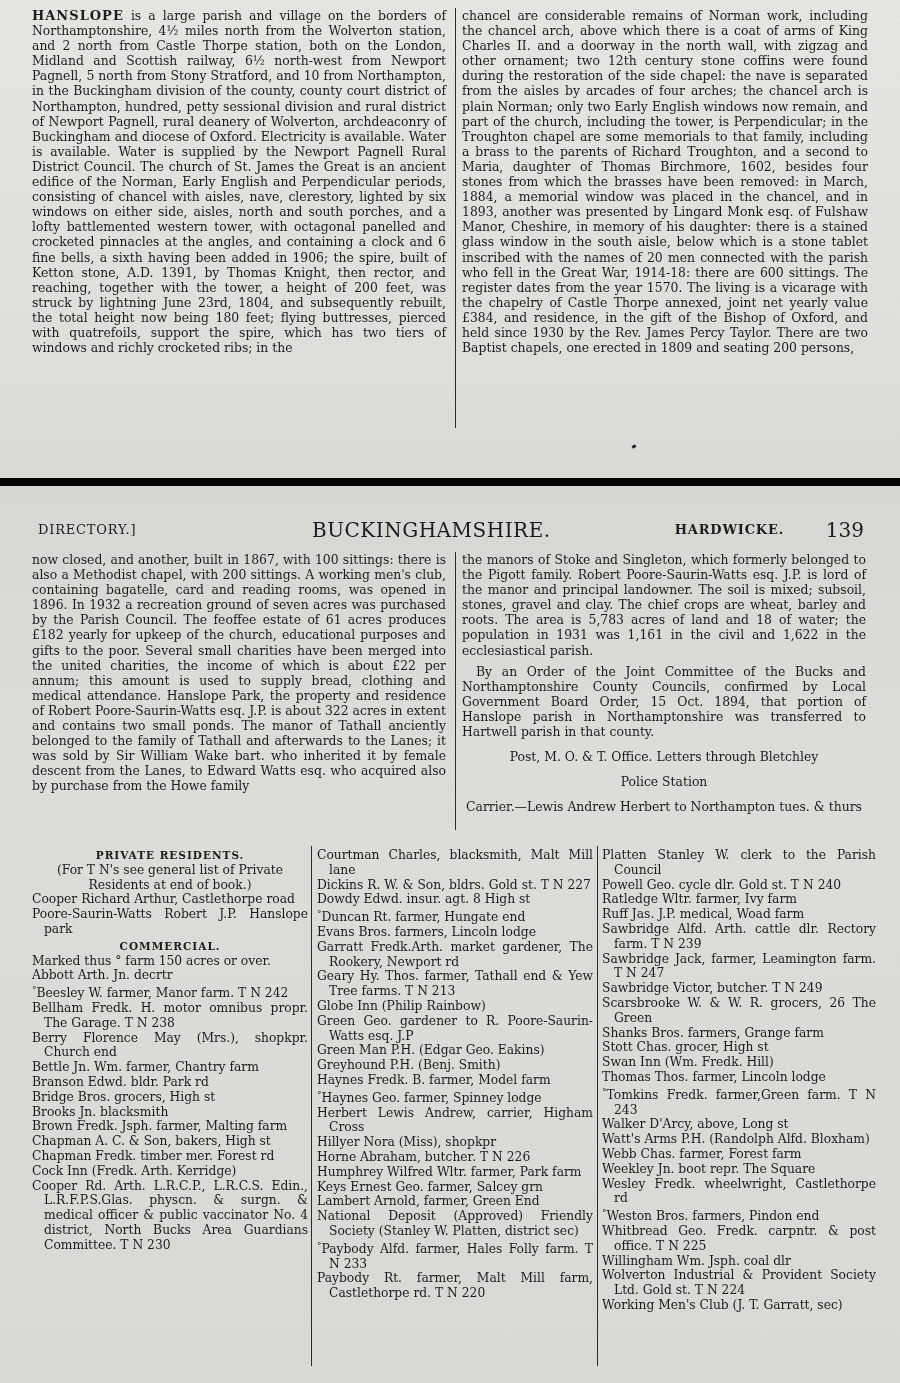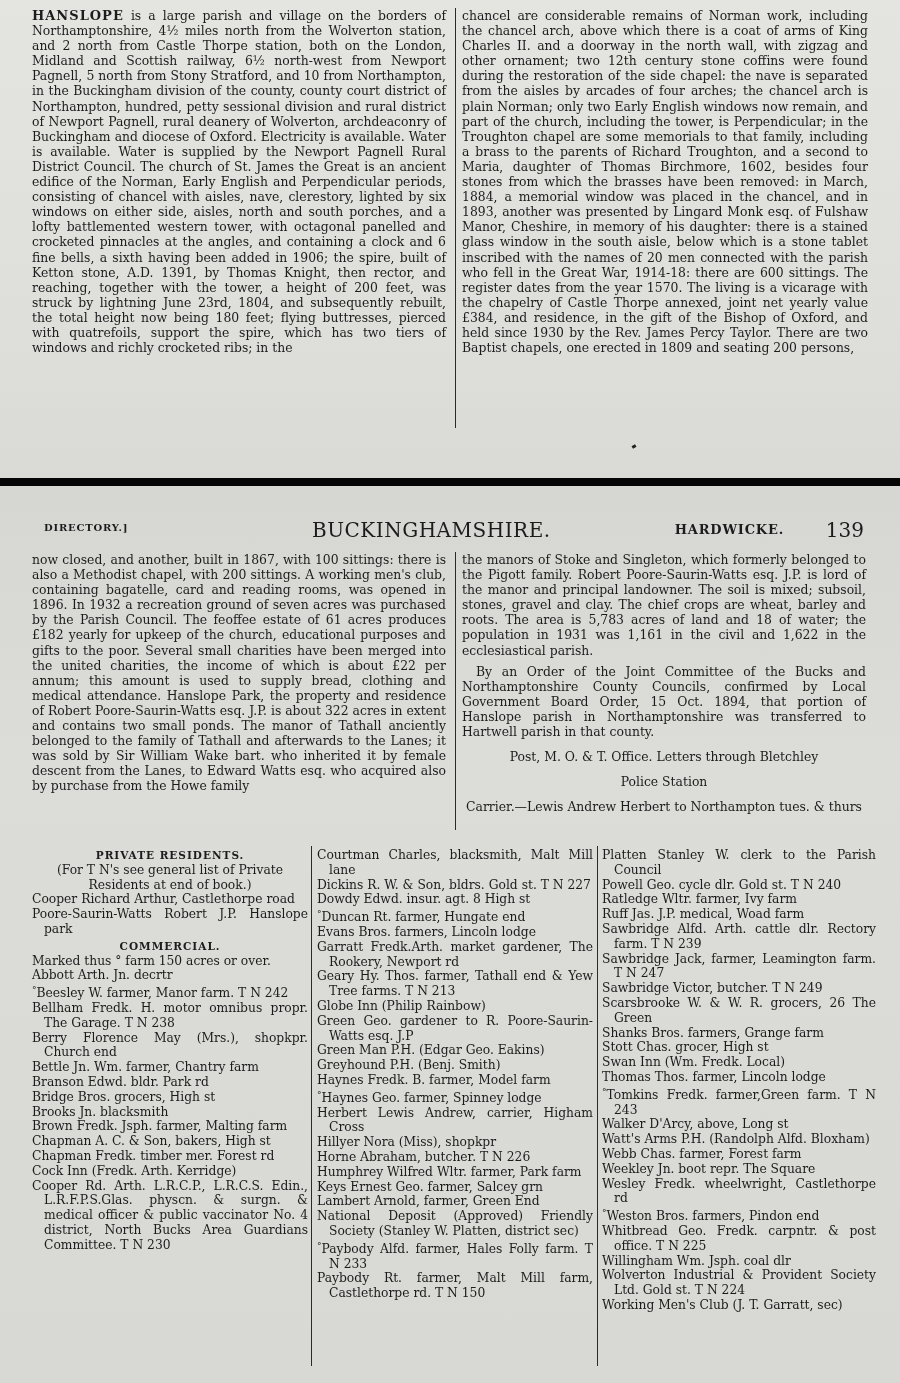--- a/index.html
+++ b/index.html
@@ -24,21 +24,21 @@
     font-size:12.4px; line-height:15.1px;
     text-align:justify;
   }
   .col p { margin:0; }
   .tl { left:32px; top:8px; width:414px; }
   .tr { left:462px; top:8px; width:406px; }
   .vrule { position:absolute; width:1px; background:#2a2a2a; }
   .lead { font-weight:bold; letter-spacing:1px; font-size:13px; }
 
   .running-head { position:absolute; top:522px; left:32px; width:838px; height:22px; }
-  .rh-left { position:absolute; left:12px; top:0; font-size:10px; font-weight:bold; letter-spacing:.8px; font-variant:small-caps; }
+  .rh-left { position:absolute; left:6px; top:0; font-size:13px; font-weight:normal; letter-spacing:.8px; font-variant:small-caps; }
   .rh-center { position:absolute; left:280px; top:-4px; font-size:20px; letter-spacing:.5px; }
   .rh-right { position:absolute; right:86px; top:0; font-size:13px; font-weight:bold; letter-spacing:.8px; }
   .rh-page { position:absolute; right:6px; top:-4px; font-size:20px; }
 
   .bl { left:32px; top:552px; width:414px; }
   .br { left:462px; top:552px; width:404px; }
   .br p.indent { text-indent:14px; margin-top:6px; }
   .br p.gap { margin-top:10px; text-align:center; }
 
   .list { position:absolute; font-size:12.3px; line-height:14.8px; }
@@ -130,37 +130,37 @@
       <div class="entry"><span>Haynes Fredk. B. farmer, Model farm</span></div>
       <div class="entry"><span class="mark">°</span><span>Haynes Geo. farmer, Spinney lodge</span></div>
       <div class="entry"><span>Herbert Lewis Andrew, carrier, Higham Cross</span></div>
       <div class="entry"><span>Hillyer Nora (Miss), shopkpr</span></div>
       <div class="entry"><span>Horne Abraham, butcher. T N 226</span></div>
       <div class="entry"><span>Humphrey Wilfred Wltr. farmer, Park farm</span></div>
       <div class="entry"><span>Keys Ernest Geo. farmer, Salcey grn</span></div>
       <div class="entry"><span>Lambert Arnold, farmer, Green End</span></div>
       <div class="entry"><span>National Deposit (Approved) Friendly Society (Stanley W. Platten, district sec)</span></div>
       <div class="entry"><span class="mark">°</span><span>Paybody Alfd. farmer, Hales Folly farm. T N 233</span></div>
-      <div class="entry"><span>Paybody Rt. farmer, Malt Mill farm, Castlethorpe rd. T N 150</span></div>
+      <div class="entry"><span>Paybody Rt. farmer, Malt Mill farm, Castlethorpe rd. T N 220</span></div>
     </div>
 </div>
 <div class="vrule" style="left:597px; top:846px; height:520px;"></div>
 <div class="list l3">
   <div id="col3-list">
       <div class="entry"><span>Platten Stanley W. clerk to the Parish Council</span></div>
       <div class="entry"><span>Powell Geo. cycle dlr. Gold st. T N 240</span></div>
       <div class="entry"><span>Ratledge Wltr. farmer, Ivy farm</span></div>
       <div class="entry"><span>Ruff Jas. J.P. medical, Woad farm</span></div>
       <div class="entry"><span>Sawbridge Alfd. Arth. cattle dlr. Rectory farm. T N 239</span></div>
       <div class="entry"><span>Sawbridge Jack, farmer, Leamington farm. T N 247</span></div>
       <div class="entry"><span>Sawbridge Victor, butcher. T N 249</span></div>
       <div class="entry"><span>Scarsbrooke W. &amp; W. R. grocers, 26 The Green</span></div>
       <div class="entry"><span>Shanks Bros. farmers, Grange farm</span></div>
       <div class="entry"><span>Stott Chas. grocer, High st</span></div>
-      <div class="entry"><span>Swan Inn (Wm. Fredk. Local)</span></div>
+      <div class="entry"><span>Swan Inn (Wm. Fredk. Hill)</span></div>
       <div class="entry"><span>Thomas Thos. farmer, Lincoln lodge</span></div>
       <div class="entry"><span class="mark">°</span><span>Tomkins Fredk. farmer,Green farm. T N 243</span></div>
       <div class="entry"><span>Walker D'Arcy, above, Long st</span></div>
       <div class="entry"><span>Watt's Arms P.H. (Randolph Alfd. Bloxham)</span></div>
       <div class="entry"><span>Webb Chas. farmer, Forest farm</span></div>
       <div class="entry"><span>Weekley Jn. boot repr. The Square</span></div>
       <div class="entry"><span>Wesley Fredk. wheelwright, Castlethorpe rd</span></div>
       <div class="entry"><span class="mark">°</span><span>Weston Bros. farmers, Pindon end</span></div>
       <div class="entry"><span>Whitbread Geo. Fredk. carpntr. &amp; post office. T N 225</span></div>
       <div class="entry"><span>Willingham Wm. Jsph. coal dlr</span></div>

